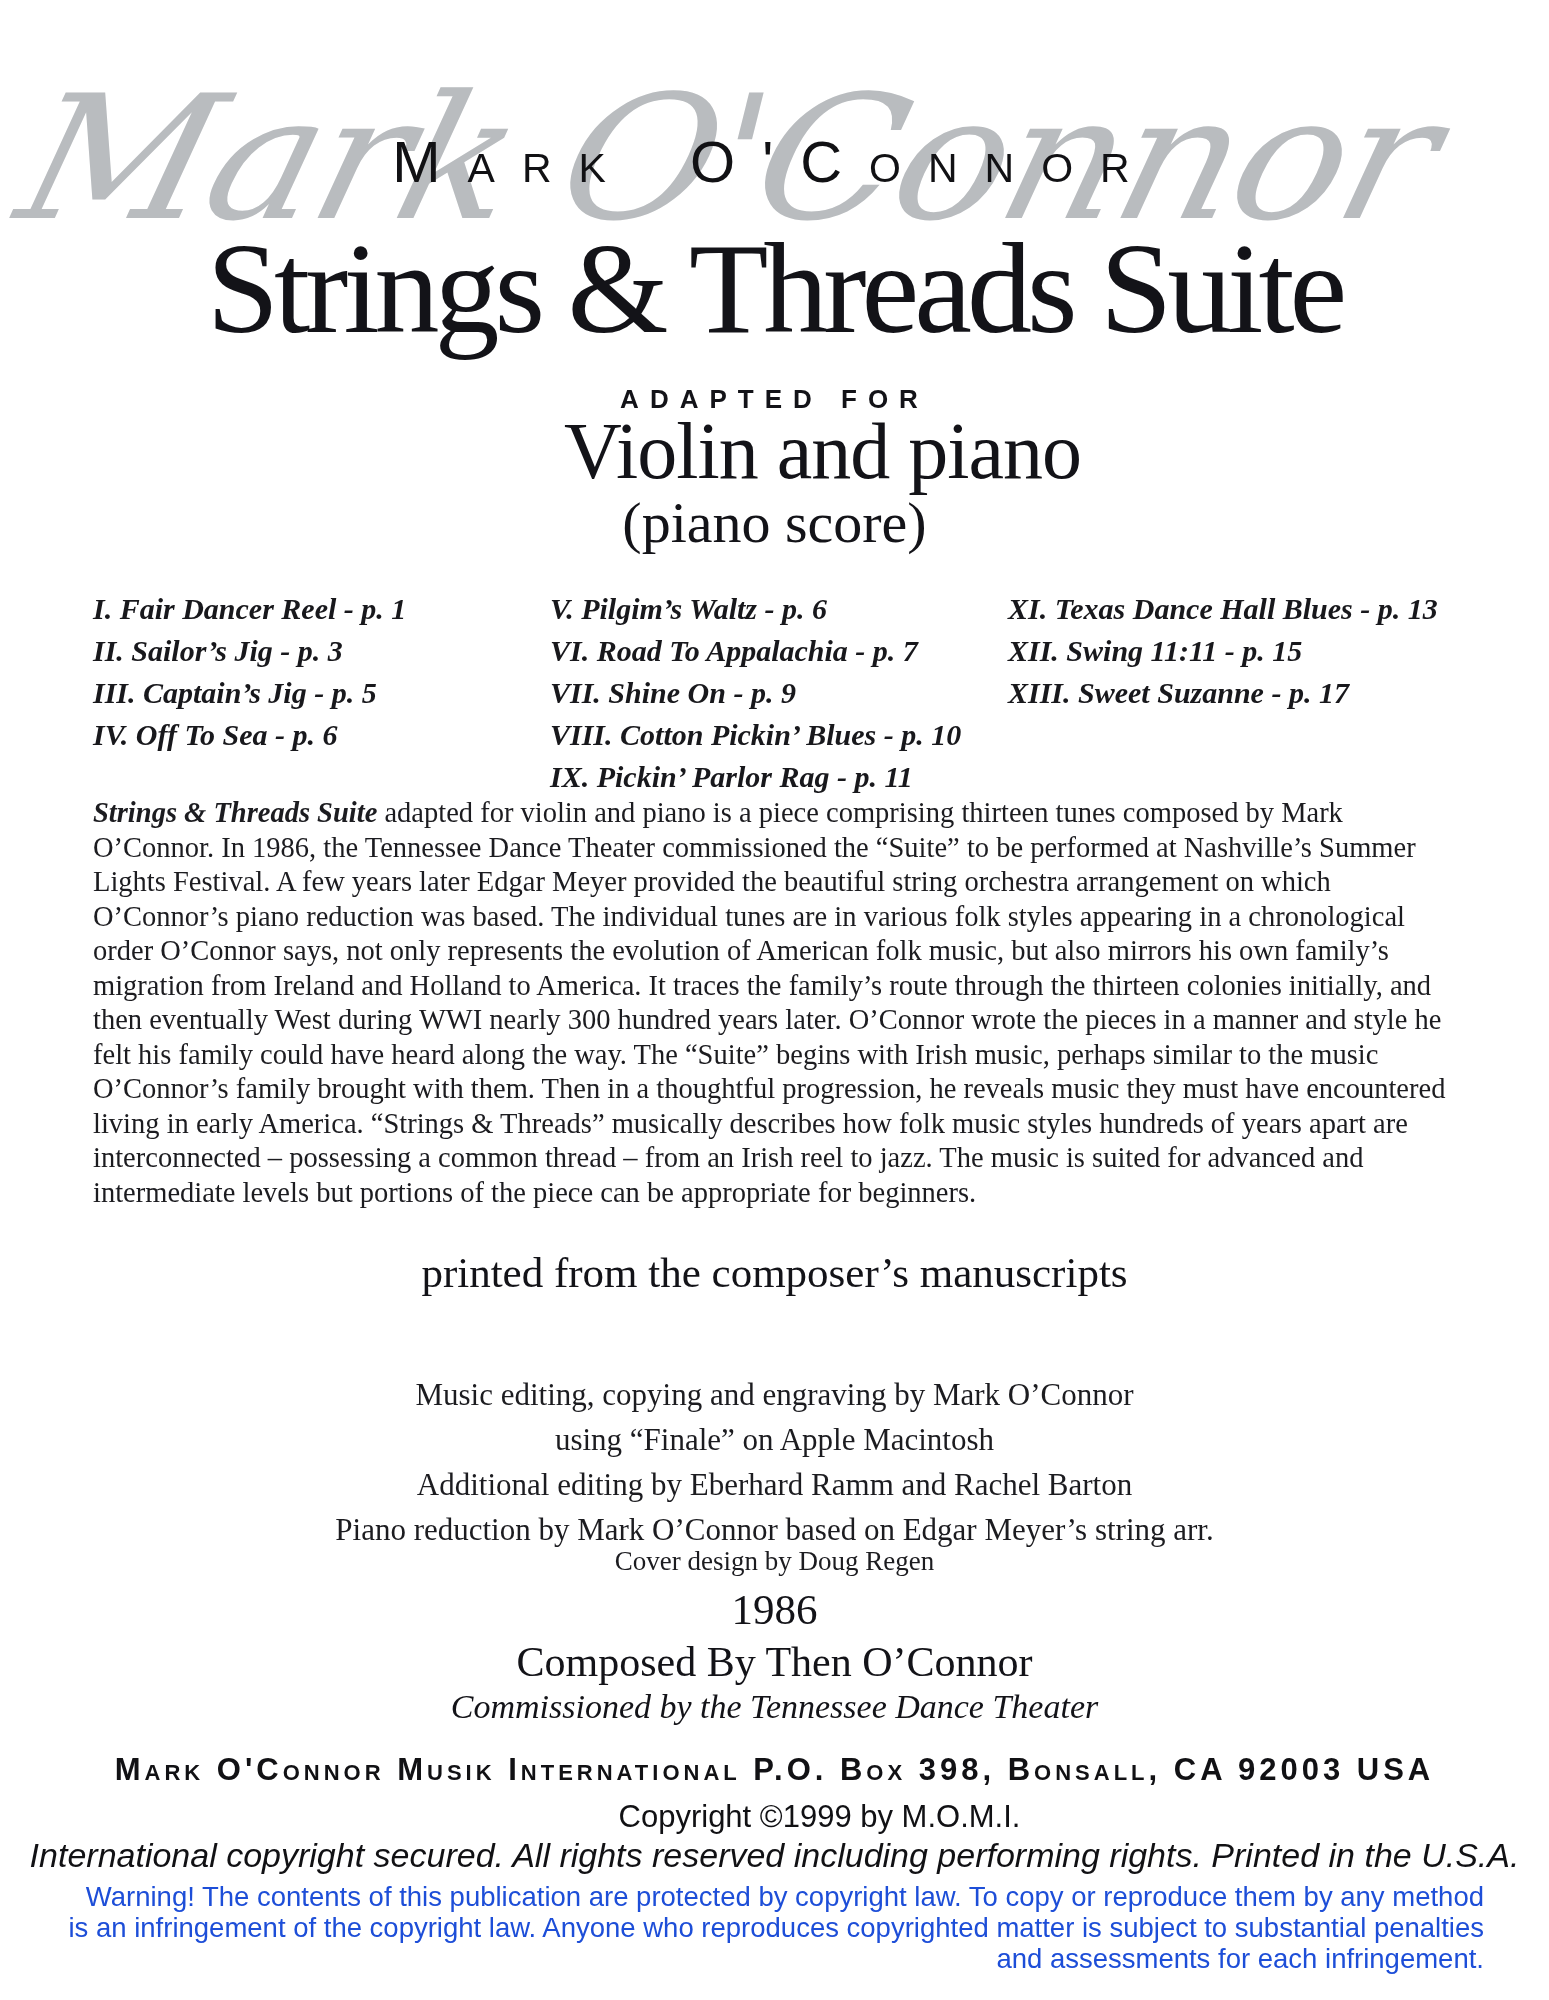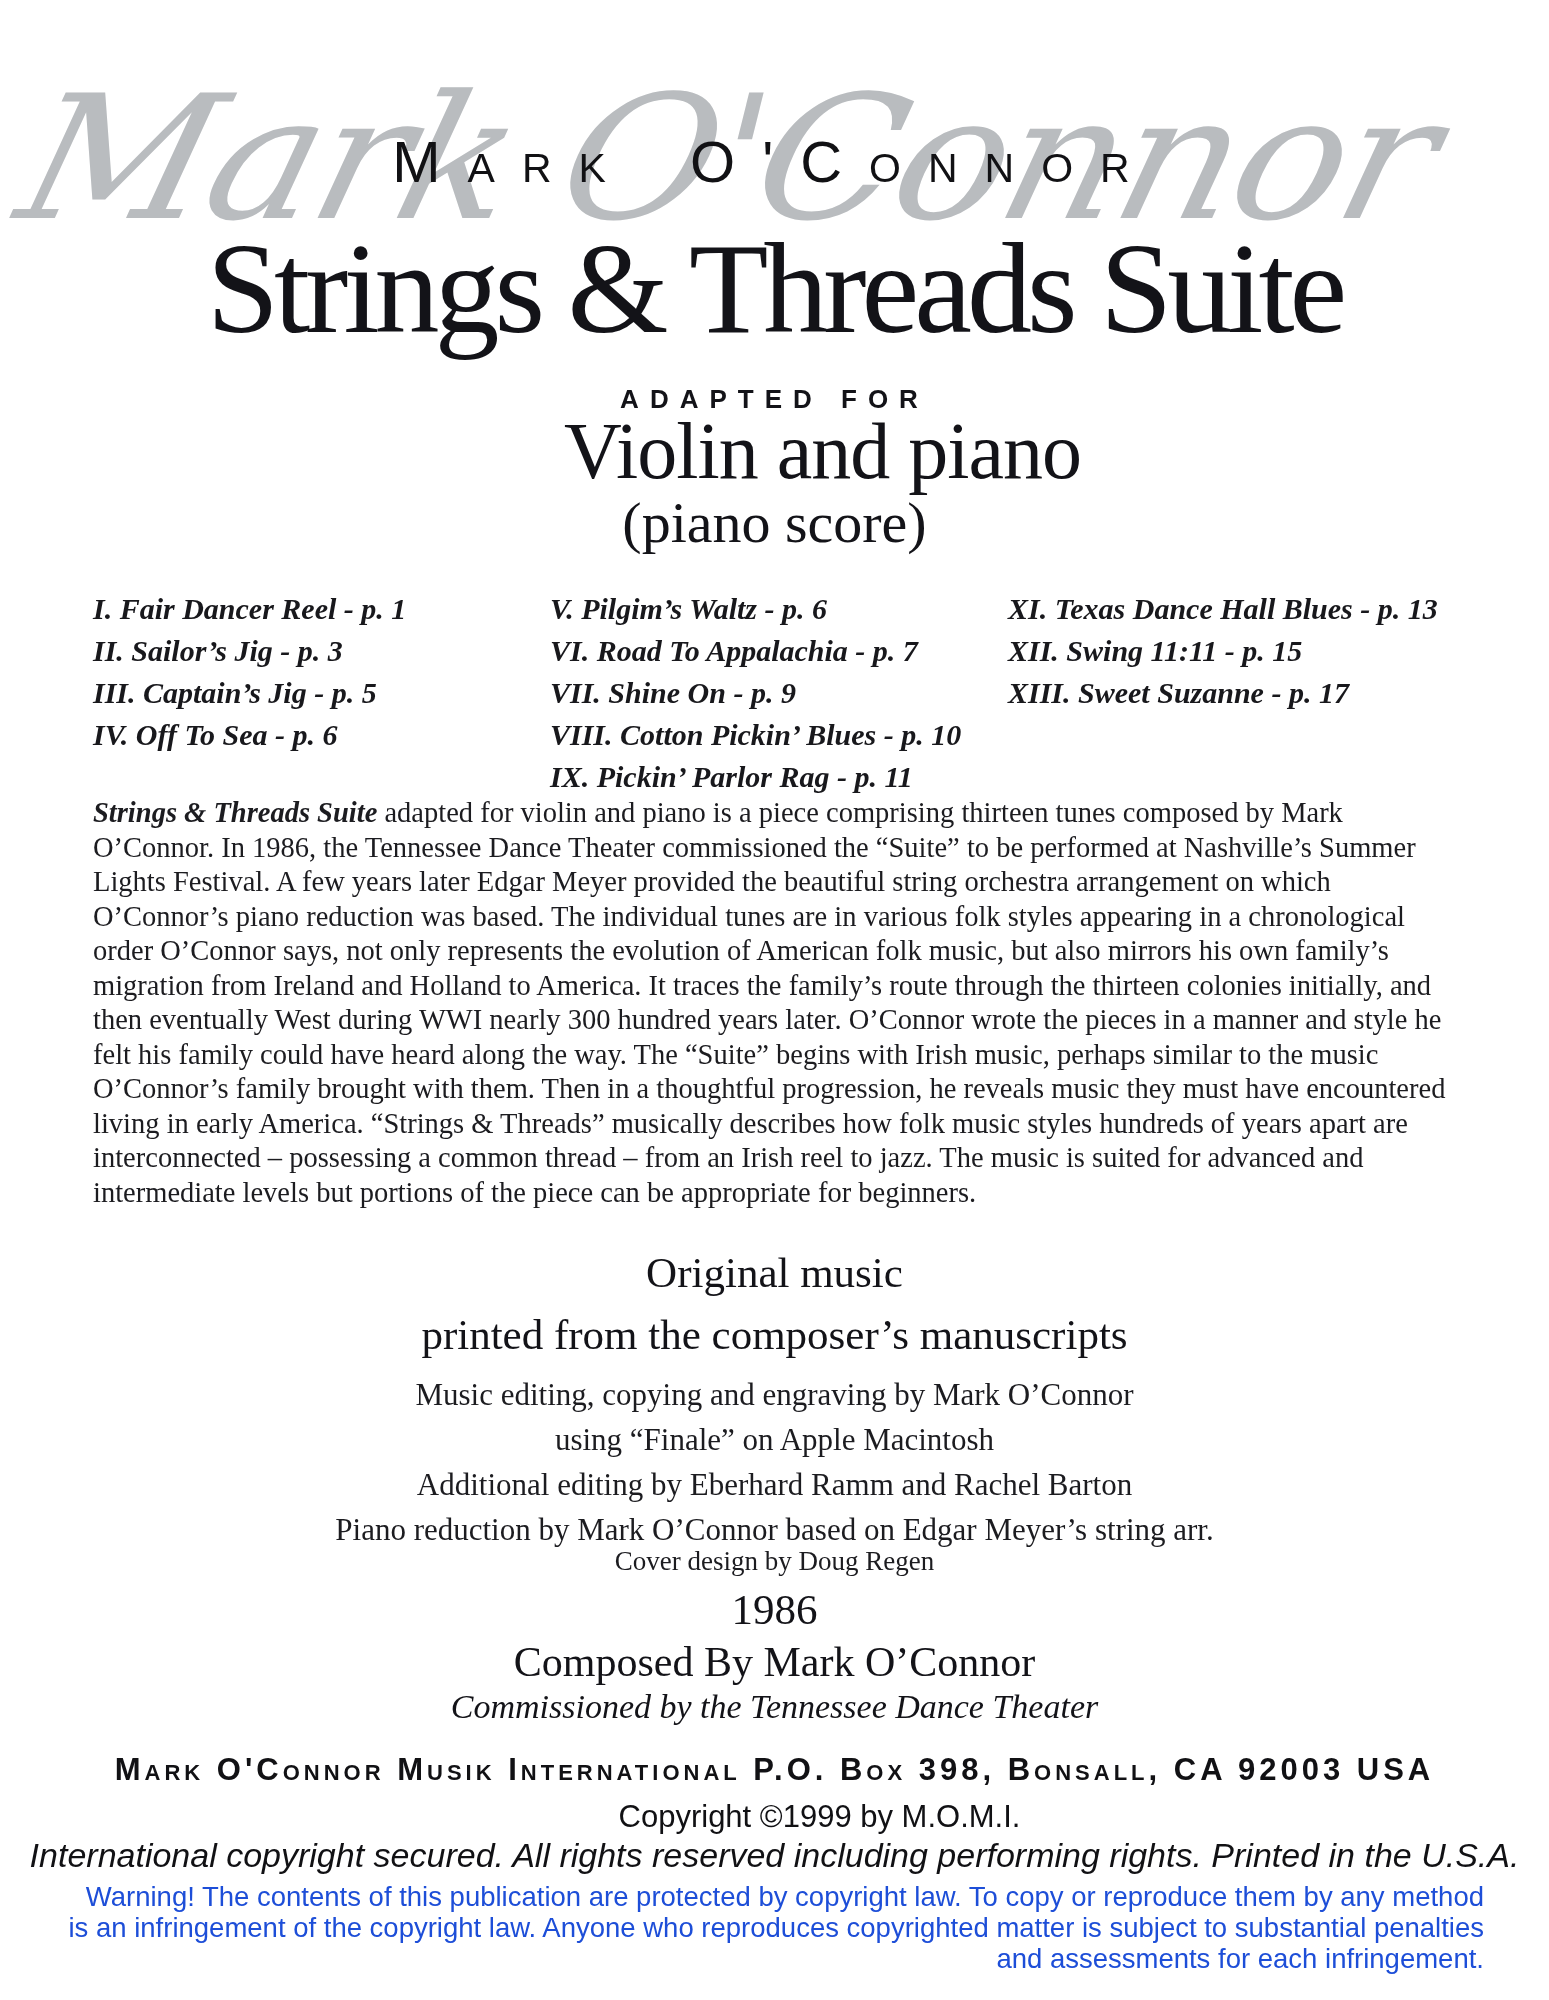--- a/index.html
+++ b/index.html
@@ -214,36 +214,35 @@
       <div>XIII. Sweet Suzanne - p. 17</div>
     </div>
 </div>
 
 <div class="abs description">
   <span class="lead">Strings &amp; Threads Suite</span>
   <span>adapted for violin and piano is a piece comprising thirteen tunes composed by Mark O’Connor. In 1986, the Tennessee Dance Theater commissioned the “Suite” to be performed at Nashville’s Summer Lights Festival. A few years later Edgar Meyer provided the beautiful string orchestra arrangement on which O’Connor’s piano reduction was based. The individual tunes are in various folk styles appearing in a chronological order O’Connor says, not only represents the evolution of American folk music, but also mirrors his own family’s migration from Ireland and Holland to America. It traces the family’s route through the thirteen colonies initially, and then eventually West during WWI nearly 300 hundred years later. O’Connor wrote the pieces in a manner and style he felt his family could have heard along the way. The “Suite” begins with Irish music, perhaps similar to the music O’Connor’s family brought with them. Then in a thoughtful progression, he reveals music they must have encountered living in early America. “Strings &amp; Threads” musically describes how folk music styles hundreds of years apart are interconnected – possessing a common thread – from an Irish reel to jazz. The music is suited for advanced and intermediate levels but portions of the piece can be appropriate for beginners.</span>
 </div>
 
 <div class="abs centered manuscript-note">
-  <div>Original music</div>
   <div>printed from the composer’s manuscripts</div>
 </div>
 
 <div class="abs centered credits">
     <div>Music editing, copying and engraving by Mark O’Connor</div>
     <div>using “Finale” on Apple Macintosh</div>
     <div>Additional editing by Eberhard Ramm and Rachel Barton</div>
     <div>Piano reduction by Mark O’Connor based on Edgar Meyer’s string arr.</div>
   </div>
 
 <div class="abs centered cover-design">Cover design by Doug Regen</div>
 
 <div class="abs centered year">1986</div>
 
-<div class="abs centered composed-by">Composed By Mark O’Connor</div>
+<div class="abs centered composed-by">Composed By Then O’Connor</div>
 
 <div class="abs centered commissioned">Commissioned by the Tennessee Dance Theater</div>
 
 <div class="abs centered publisher">Mark O'Connor Musik International P.O. Box 398, Bonsall, CA 92003 USA</div>
 
 <div class="abs centered copyright">Copyright ©1999 by M.O.M.I.</div>
 
 <div class="abs centered rights">International copyright secured. All rights reserved including performing rights. Printed in the U.S.A.</div>
 
 <div class="abs warning">Warning! The contents of this publication are protected by copyright law. To copy or reproduce them by any method is an infringement of the copyright law. Anyone who reproduces copyrighted matter is subject to substantial penalties and assessments for each infringement.</div>

